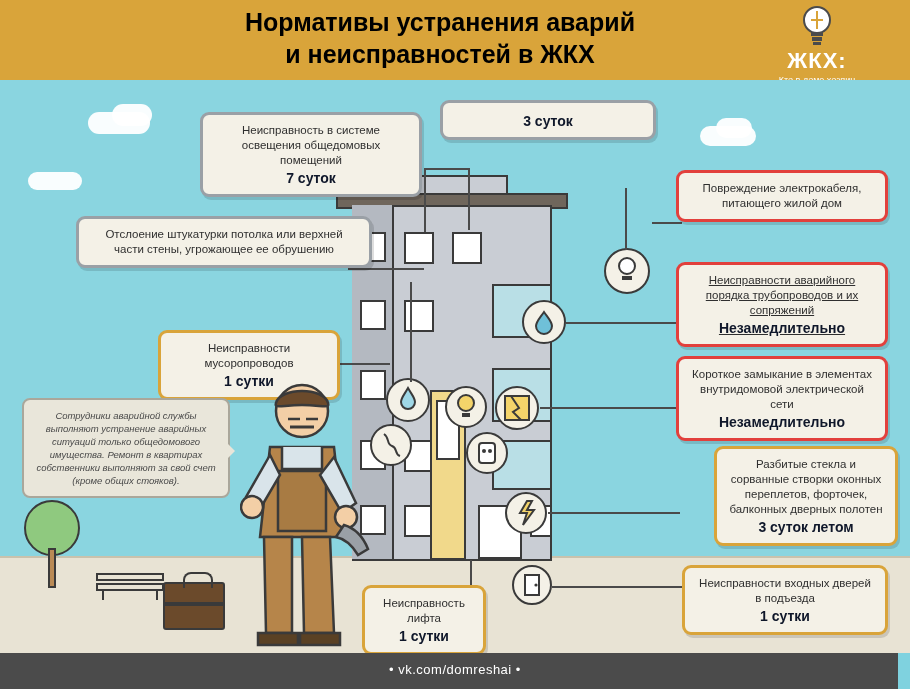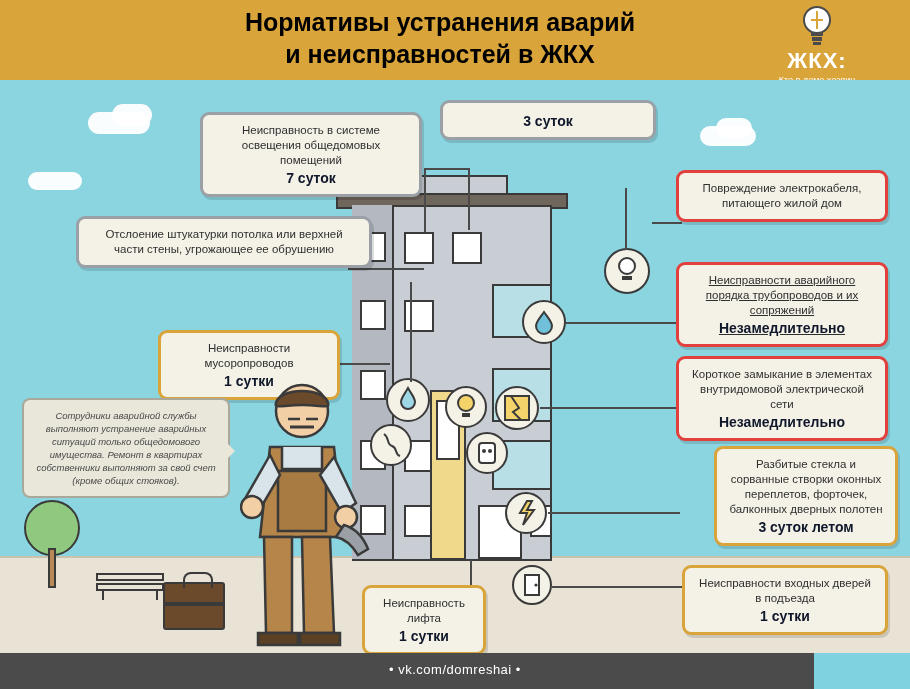--- a/index.html
+++ b/index.html
@@ -24,21 +24,21 @@
   }
   .bulb{
     width:34px;height:46px;margin:0 auto;position:relative;
   }
   .bulb svg{display:block;margin:0 auto;}
   .logo-title{font-size:22px;font-weight:bold;letter-spacing:1px;margin-top:-2px;}
   .logo-sub{font-size:9px;margin-top:1px;}
 
   
   .footer{
-    position:absolute;left:0;bottom:0;width:814px;height:36px;background:#4b4b4b;
+    position:absolute;left:0;bottom:0;width:898px;height:36px;background:#4b4b4b;
   }
   .footer-text{
     position:absolute;width:910px;text-align:center;top:9px;
     color:#ffffff;font-size:13px;letter-spacing:.5px;
   }
 
   
   .sky{
     position:absolute;left:0;top:80px;width:910px;height:573px;background:#8ad5e0;
   }

